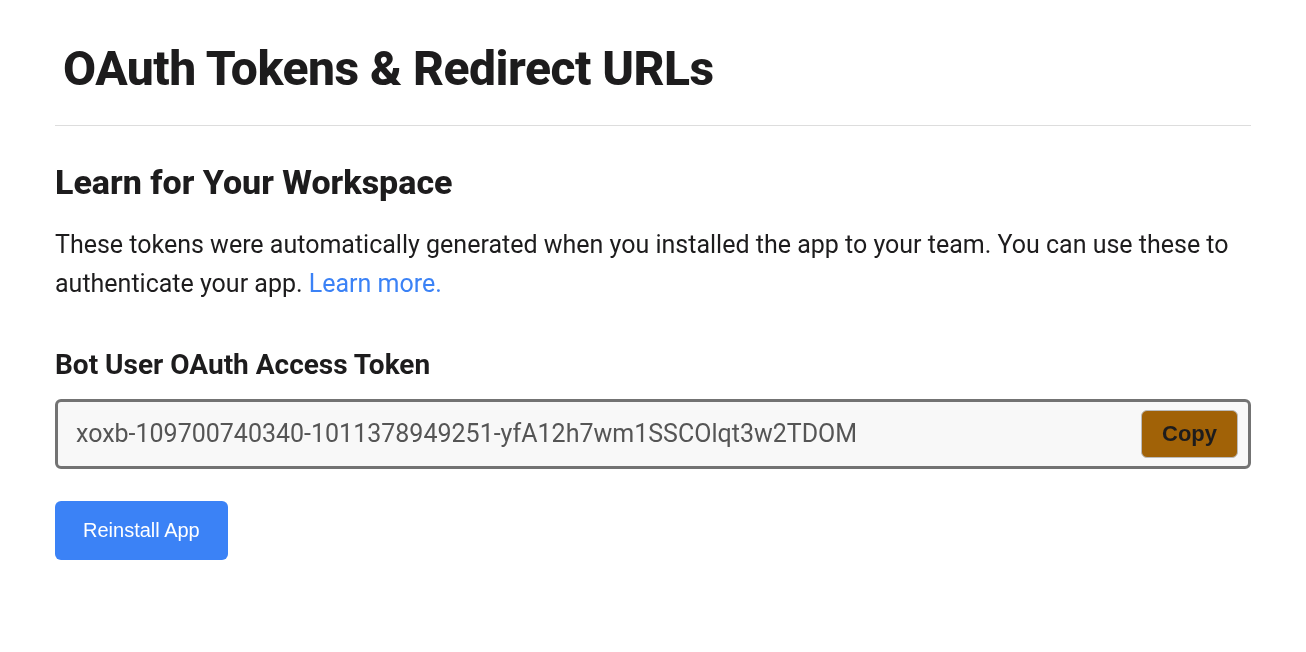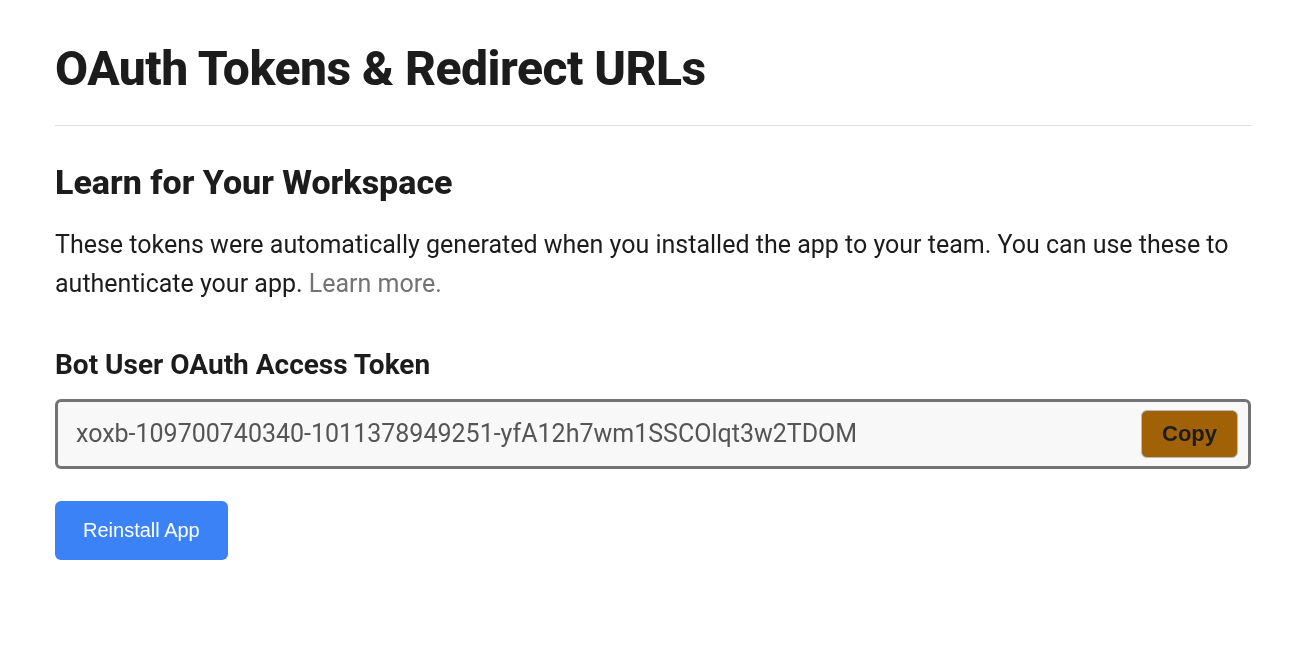--- a/index.html
+++ b/index.html
@@ -12,40 +12,41 @@
       color: #1d1c1d;
       background: #ffffff;
       padding: 40px 55px;
       width: 1306px;
     }
     h1.page-title {
       font-size: 48px;
       font-weight: 800;
       letter-spacing: -0.5px;
       margin-bottom: 28px;
+      margin-left: 8px;
     }
     hr.divider {
       border: none;
       border-top: 1px solid #ddd;
       margin-bottom: 36px;
     }
     h2.section-title {
       font-size: 34px;
       font-weight: 800;
       margin-bottom: 24px;
     }
     p.description {
       font-size: 25px;
       line-height: 1.55;
       color: #1d1c1d;
       margin-bottom: 44px;
       max-width: 1200px;
     }
     a.learn-more {
-      color: #737373;
+      color: #3b82f6;
       text-decoration: none;
     }
     .field-label {
       font-size: 28px;
       font-weight: 700;
       margin-bottom: 18px;
     }
     .token-field {
       display: flex;
       align-items: center;

